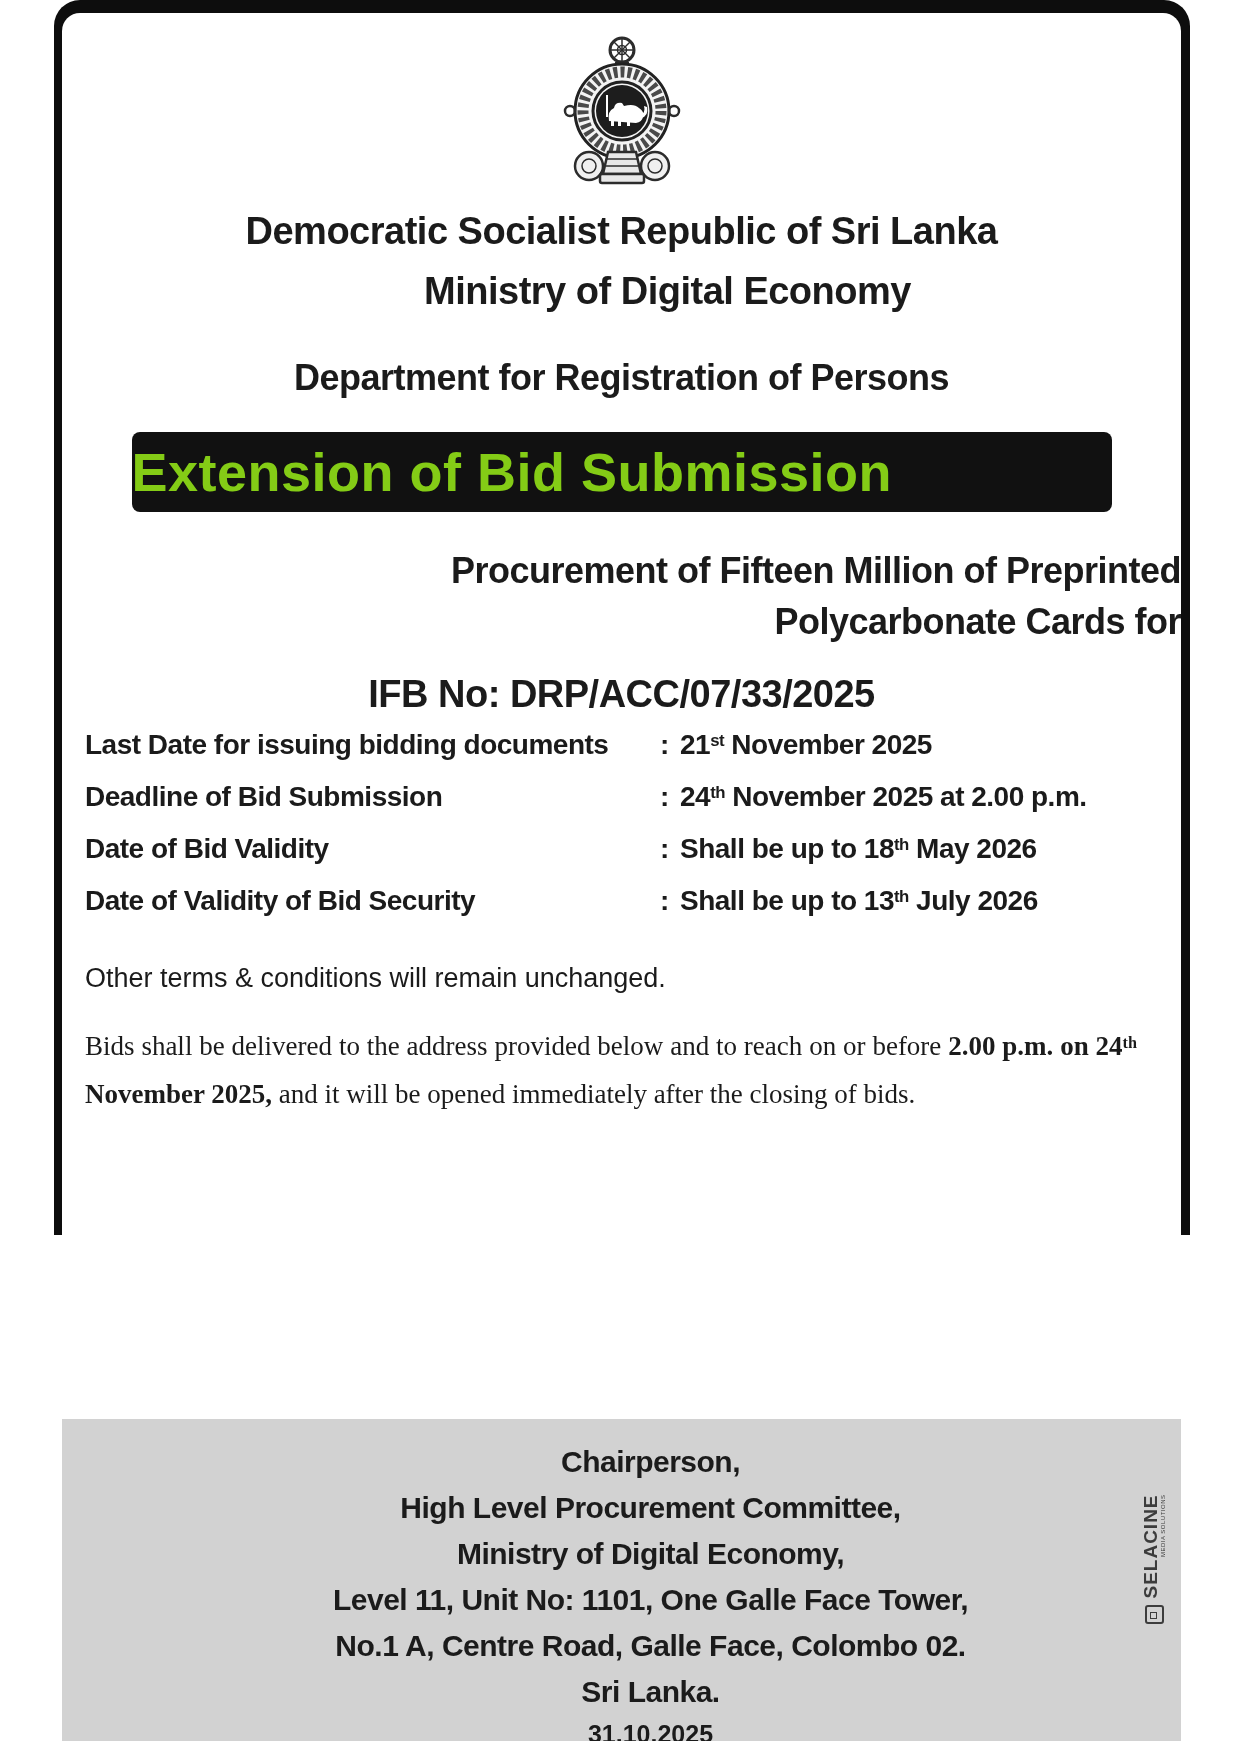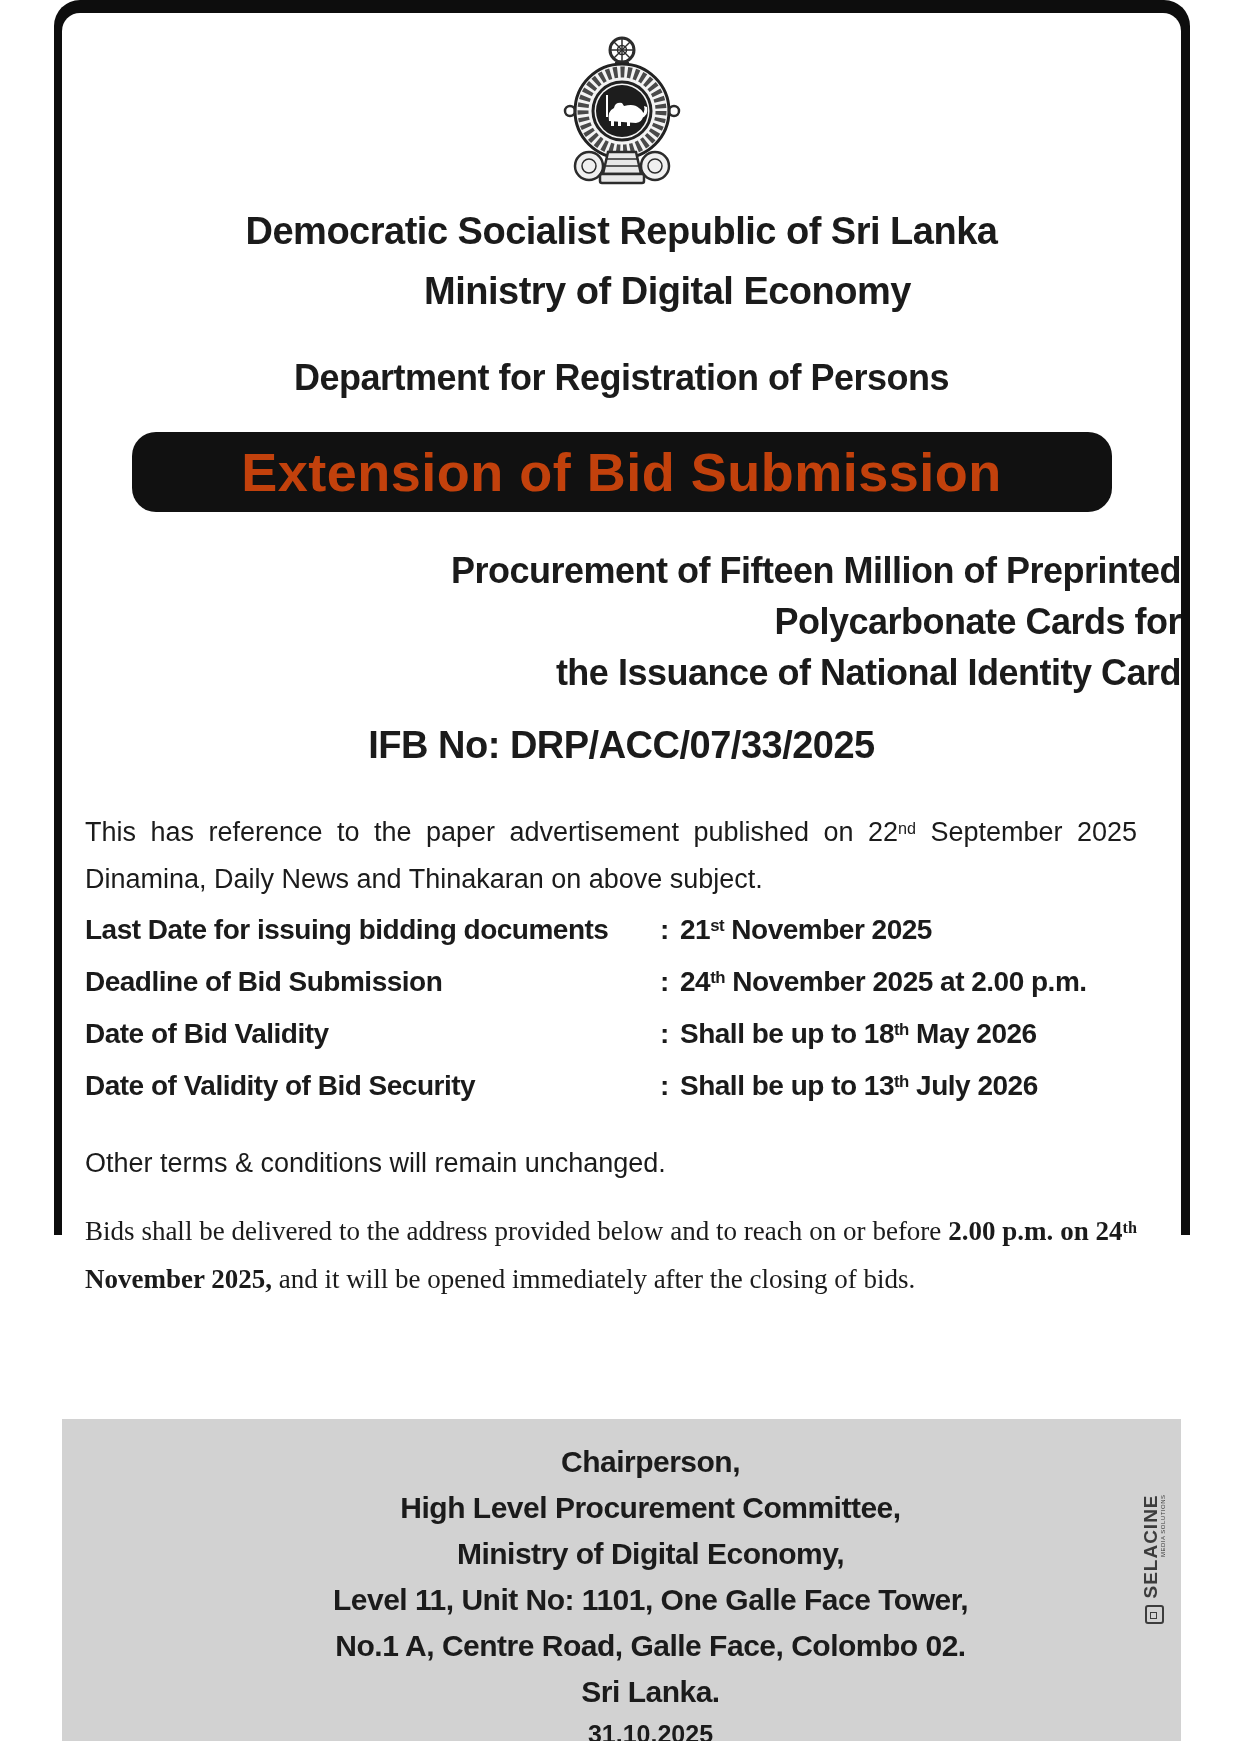--- a/index.html
+++ b/index.html
@@ -7,22 +7,22 @@
   .frame{position:absolute;left:54px;top:0;width:1136px;height:1235px;background:#0d0d0d;border-radius:26px 26px 0 0;}
   .page{position:absolute;left:8px;top:13px;width:1119px;height:1728px;background:#ffffff;border-radius:18px 18px 0 0;overflow:hidden;}
 
   .emblem-wrap{margin-top:22px;text-align:center;height:158px;}
 
   .h-line{font-weight:bold;text-align:center;letter-spacing:-0.5px;}
   .h1a{margin-top:16px;font-size:38px;line-height:44px;}
   .h1b{margin-top:16px;font-size:38px;line-height:44px;position:relative;left:46px;}
   .h2{margin-top:45px;font-size:36px;line-height:40px;}
 
-  .banner{margin:34px auto 0 auto;width:980px;height:80px;background:#111111;border-radius:24px;
-          color:#c2410c;font-weight:bold;font-size:54px;line-height:80px;text-align:center;letter-spacing:0.5px;}
+  .banner{margin:34px auto 0 auto;width:980px;height:80px;background:#111111;border-radius:8px;
+          color:#84cc16;font-weight:bold;font-size:54px;line-height:80px;text-align:left;letter-spacing:0.5px;}
 
   .subtitle{margin-top:33px;font-weight:bold;font-size:36px;line-height:51px;text-align:right;letter-spacing:-0.5px;}
   .ifb{margin-top:25px;font-weight:bold;font-size:38px;line-height:44px;text-align:center;letter-spacing:-0.5px;}
 
   .copy{padding:0 44px 0 23px;}
   .para{font-size:27px;line-height:44px;text-align:justify;}
   .p-ref{margin-top:43px;}
   .p-ann{margin-top:15px;}
   .p-terms{margin-top:34px;text-align:left;}
   .p-del{margin-top:24px;font-family:Liberation Serif, serif;}
@@ -94,28 +94,26 @@
     <div class="h-line h1b">Ministry of Digital Economy</div>
     <div class="h-line h2">Department for Registration of Persons</div>
 
     <div class="banner">
       <span>Extension of Bid Submission</span>
     </div>
 
     <div class="subtitle">
       <div>Procurement of Fifteen Million of Preprinted</div>
       <div>Polycarbonate Cards for</div>
-      <div>the Issuance of National Identity Card</div>
     </div>
 
     <div class="ifb">IFB No: DRP/ACC/07/33/2025</div>
 
     <div class="copy">
 
-      <div class="para p-ref"><span>This has reference to the paper advertisement published on 22</span><sup class="ord">nd</sup><span> September 2025 Dinamina, Daily News and Thinakaran on above subject.</span></div>
 
 
       <div class="sched">
         <div class="lab">Last Date for issuing bidding documents</div>
         <div class="col">:</div>
         <div class="val"><span>21</span><sup class="ord">st</sup><span> November 2025</span></div>
 
         <div class="lab">Deadline of Bid Submission</div>
         <div class="col">:</div>
         <div class="val"><span>24</span><sup class="ord">th</sup><span> November 2025 at 2.00 p.m.</span></div>

